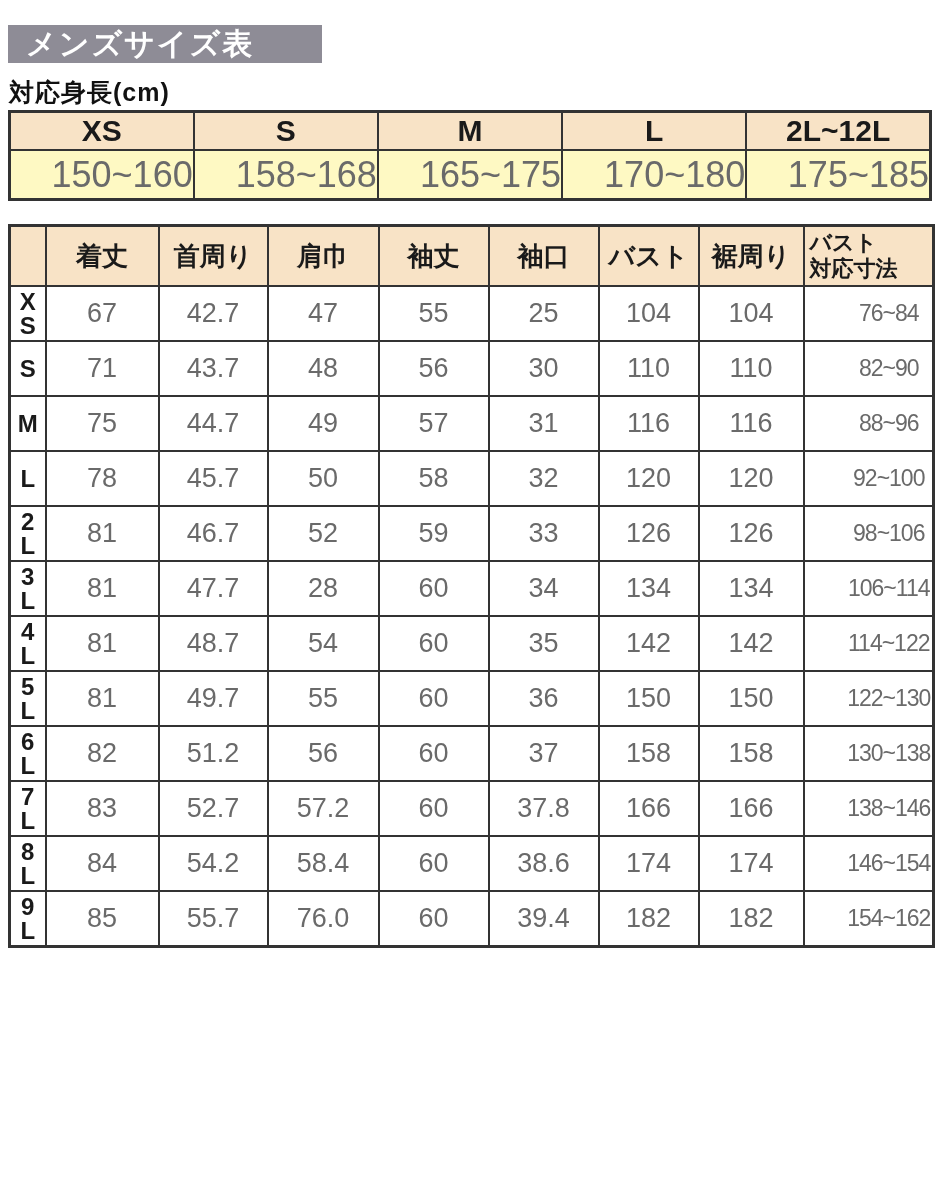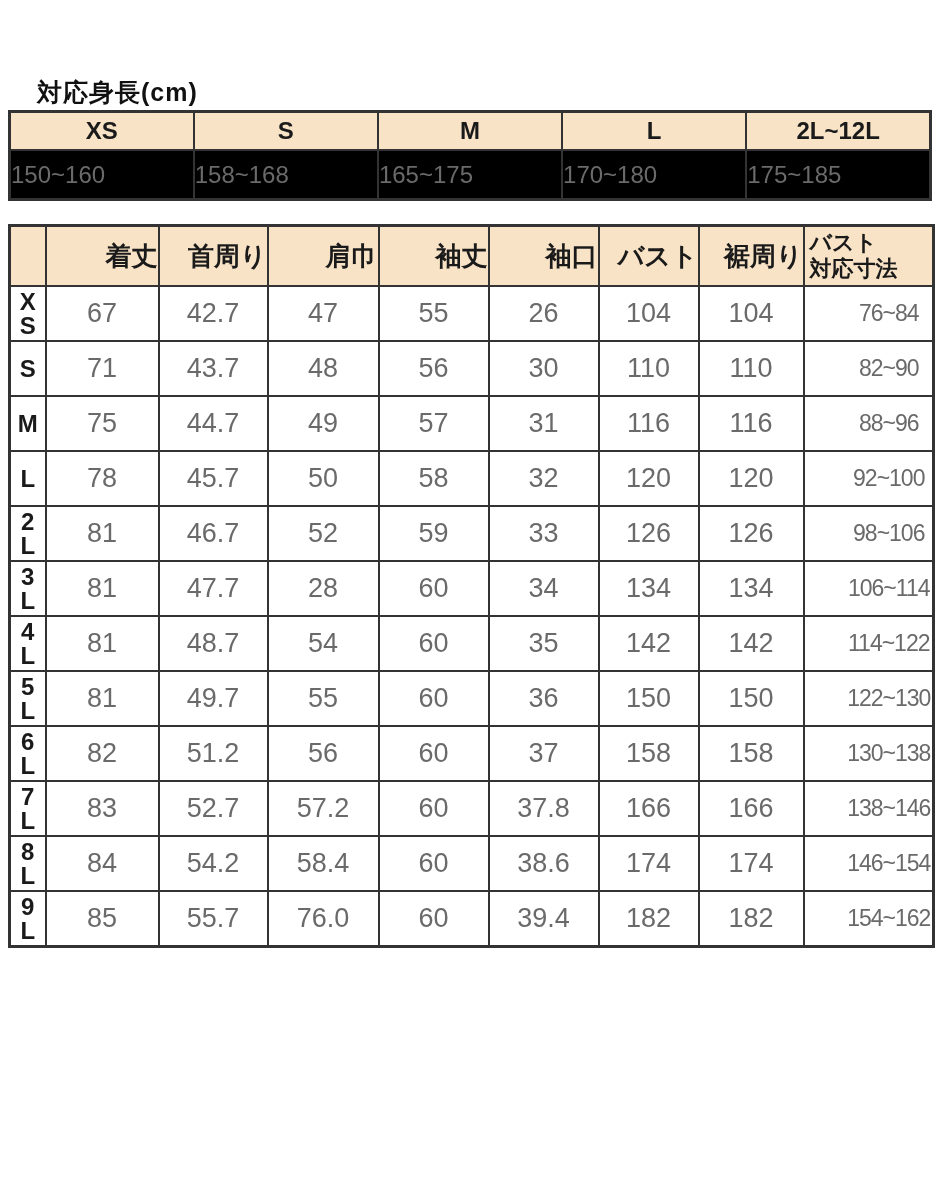--- a/index.html
+++ b/index.html
@@ -30,70 +30,69 @@
     letter-spacing: 2px;
   }
   .subtitle {
     position: absolute;
     left: 9px;
     top: 76px;
     font-size: 25px;
     font-weight: bold;
     color: #111111;
     letter-spacing: 1px;
-    margin-left: 28px;
   }
   table {
     border-collapse: collapse;
     table-layout: fixed;
   }
   .height-table {
     position: absolute;
     left: 8px;
     top: 110px;
     width: 924px;
     border: 3px solid #333333;
   }
   .height-table th {
     background: #f8e3c6;
     border: 2px solid #333333;
     height: 36px;
-    font-size: 24px;
+    font-size: 30px;
     font-weight: 600;
     color: #1a1a1a;
     text-align: center;
     padding: 0;
   }
   .height-table td {
     border: 2px solid #333333;
     height: 47px;
-    font-size: 24px;
+    font-size: 36px;
     color: #6a6a6a;
-    text-align: left;
-    padding: 0;
-    background: #000000;
+    text-align: right;
+    padding: 0;
+    background: #fef9c3;
   }
   .size-table {
     position: absolute;
     left: 8px;
     top: 224px;
     width: 924px;
     border: 3px solid #333333;
   }
   .size-table th {
     border: 2px solid #333333;
     padding: 0;
   }
   .size-table thead th {
     background: #f8e3c6;
     height: 58px;
     font-size: 26px;
     font-weight: 600;
     color: #1a1a1a;
-    text-align: right;
+    text-align: center;
   }
   .size-table thead th.bust-range-head {
     text-align: left;
     font-size: 22px;
     line-height: 26px;
     padding-left: 5px;
   }
   .size-table tbody th.row-label {
     background: #ffffff;
     font-size: 24px;
@@ -115,20 +114,21 @@
     font-size: 23px;
     letter-spacing: -1px;
     padding-left: 41px;
   }
 </style>
 </head>
 <body>
 
 <div class="page">
 
+  <div class="title-bar">メンズサイズ表</div>
 
   <div class="subtitle">対応身長(cm)</div>
 
   <table class="height-table">
     <thead>
       <tr id="height-head">
           <th>XS</th>
           <th>S</th>
           <th>M</th>
           <th>L</th>
@@ -177,21 +177,21 @@
     <tbody id="size-body">
         <tr>
           <th class="row-label">
             <div>X</div>
             <div>S</div>
           </th>
           <td>67</td>
           <td>42.7</td>
           <td>47</td>
           <td>55</td>
-          <td>26</td>
+          <td>25</td>
           <td>104</td>
           <td>104</td>
           <td class="bust-range-cell">76~84</td>
         </tr>
         <tr>
           <th class="row-label">
             <div>S</div>
           </th>
           <td>71</td>
           <td>43.7</td>

